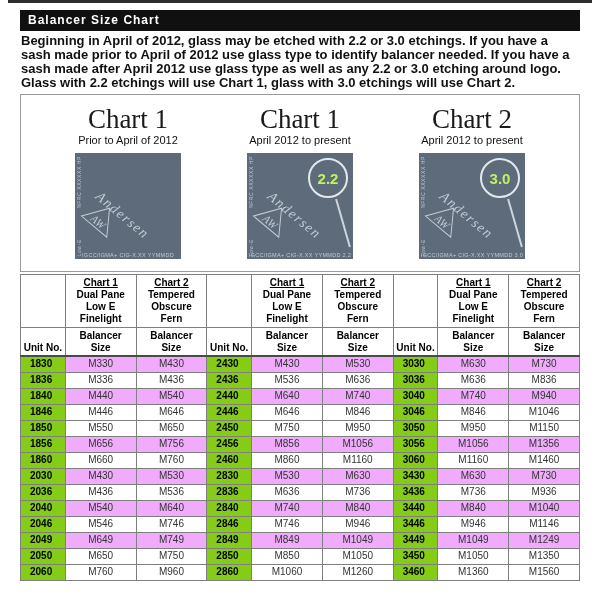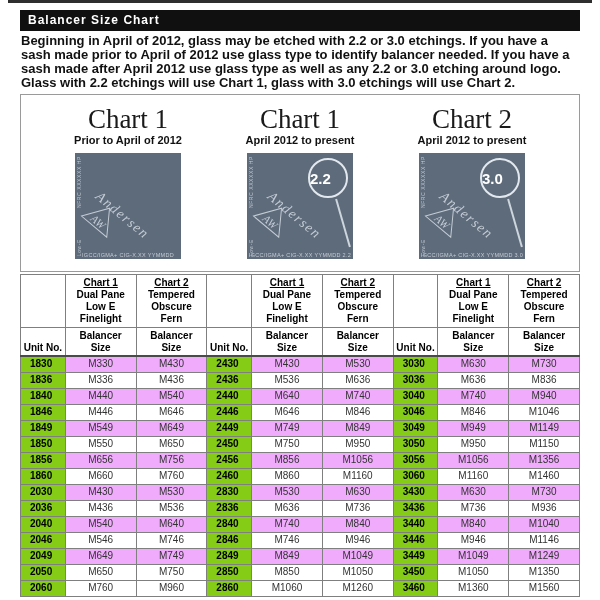--- a/index.html
+++ b/index.html
@@ -7,32 +7,32 @@
   .top-rule { position:absolute; left:8px; right:8px; top:0; height:3px; background:#2e2e2e; }
   .page { margin:10px 20px 0 20px; }
 
   .title-bar { background:#101010; color:#fff; font-size:12px; font-weight:bold; letter-spacing:1px; padding:3px 8px 4px 8px; }
   .intro { font-size:13px; font-weight:bold; line-height:14px; color:#111; margin:3px 1px 4px 1px; }
 
   .charts-box { border:1px solid #9a9a9a; height:178px; padding-top:10px; margin-bottom:2px; }
   .charts-row { display:flex; justify-content:center; gap:30px; }
   .chart-fig { width:142px; text-align:center; }
   .chart-title { font-family:"Liberation Serif",serif; font-size:27px; line-height:28px; color:#1a1a1a; }
-  .chart-sub { font-size:11px; font-weight:bold; color:#111; margin:1px 0 7px 0; }
+  .chart-sub { font-size:11px; font-weight:normal; color:#111; margin:1px 0 7px 0; }
 
   .glass { position:relative; width:106px; height:106px; margin:0 auto; background:#5e6b7b; overflow:hidden; }
   .etch { color:#c3ccd5; }
   .side-mark { position:absolute; writing-mode:vertical-rl; transform:rotate(180deg); font-size:5px; letter-spacing:0.6px; }
   .side-top { left:1px; top:3px; }
   .side-bottom { left:1px; bottom:3px; }
   .bottom-mark { position:absolute; bottom:1px; left:0; width:100%; text-align:center; font-size:5.5px; letter-spacing:0.3px; }
   .logo { position:absolute; left:22%; top:30%; transform:rotate(40deg); transform-origin:left center; }
   .brand-script { font-family:"Liberation Serif",serif; font-style:italic; font-size:14px; letter-spacing:1.5px; white-space:nowrap; color:#c3ccd5; }
   .tri { position:absolute; left:0px; top:11px; }
-  .etch-circle { position:absolute; top:5px; right:5px; width:40px; height:40px; border:2.5px solid #e2e8ee; border-radius:50%; display:flex; align-items:center; justify-content:flex-start; font-size:15px; font-weight:bold; color:#ffffff; }
+  .etch-circle { position:absolute; top:5px; right:5px; width:40px; height:40px; border:2.5px solid #e2e8ee; border-radius:50%; display:flex; align-items:center; justify-content:center; font-size:15px; font-weight:bold; color:#bef264; }
   .etch-handle { position:absolute; right:9px; top:45px; width:2px; height:50px; background:#cdd5dd; transform:rotate(-16deg); }
 
   table.bal { width:100%; border-collapse:collapse; table-layout:fixed; }
   table.bal col.c-unit { width:8%; }
   table.bal col.c-bal { width:12.66%; }
   table.bal th, table.bal td { border:1px solid #7f7f7f; font-size:10px; overflow:hidden; }
   table.bal thead th { background:#fff; font-weight:bold; line-height:12px; padding:2px 1px; vertical-align:middle; }
   table.bal thead tr.h2 th { padding:2px 1px 1px 1px; }
   table.bal thead th.unit-h { vertical-align:bottom; text-align:center; }
   .u { text-decoration:underline; }
@@ -191,31 +191,20 @@
           <td class="unit">1846</td>
           <td class="val">M446</td>
           <td class="val">M646</td>
           <td class="unit">2446</td>
           <td class="val">M646</td>
           <td class="val">M846</td>
           <td class="unit">3046</td>
           <td class="val">M846</td>
           <td class="val">M1046</td>
         </tr>
-        <tr class="stripe">
-          <td class="unit">1849</td>
-          <td class="val">M549</td>
-          <td class="val">M649</td>
-          <td class="unit">2449</td>
-          <td class="val">M749</td>
-          <td class="val">M849</td>
-          <td class="unit">3049</td>
-          <td class="val">M949</td>
-          <td class="val">M1149</td>
-        </tr>
         <tr>
           <td class="unit">1850</td>
           <td class="val">M550</td>
           <td class="val">M650</td>
           <td class="unit">2450</td>
           <td class="val">M750</td>
           <td class="val">M950</td>
           <td class="unit">3050</td>
           <td class="val">M950</td>
           <td class="val">M1150</td>

